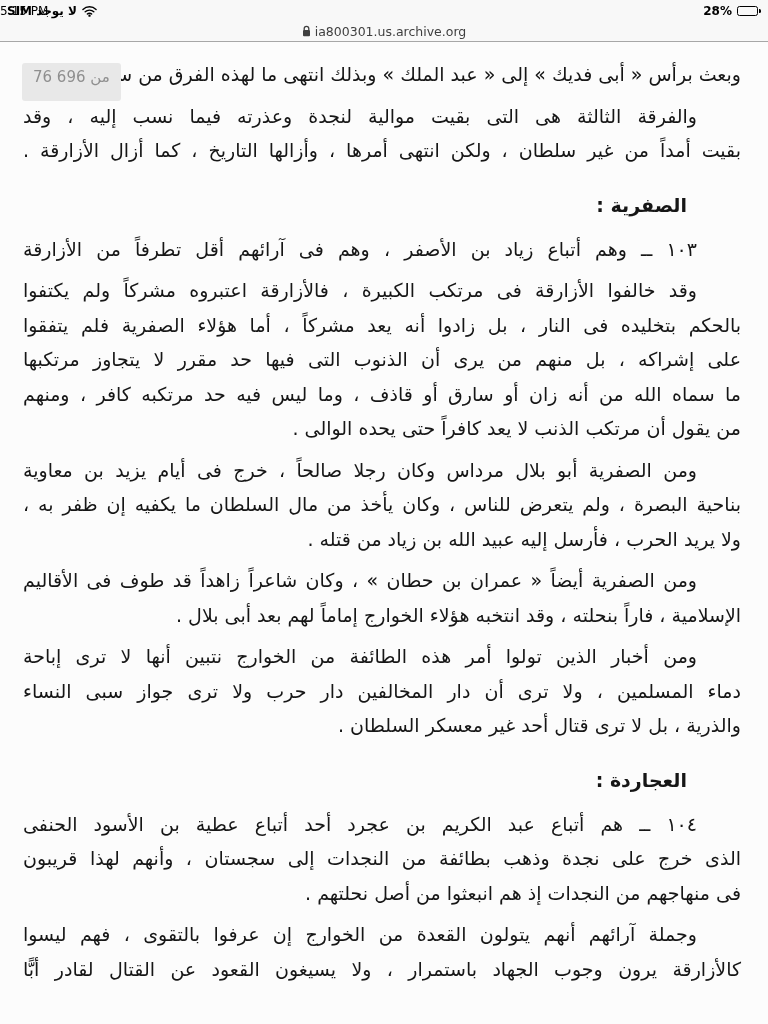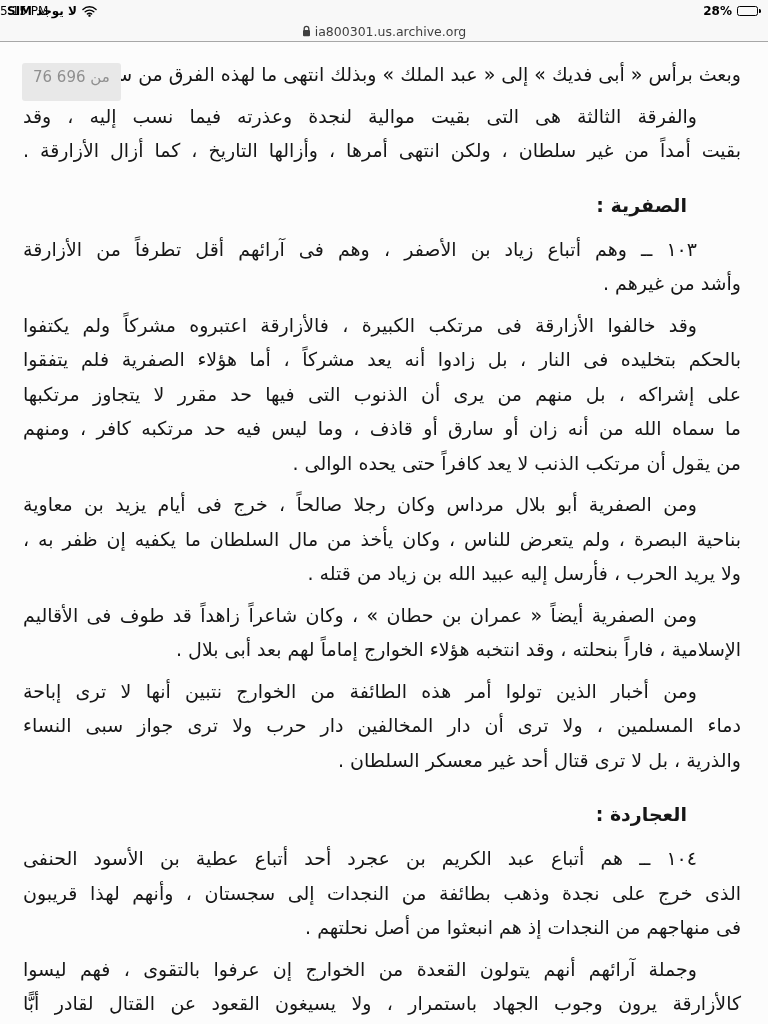--- a/index.html
+++ b/index.html
@@ -133,21 +133,20 @@
       <div class="para">
         <div class="line short">وبعث برأس « أبى فديك » إلى « عبد الملك » وبذلك انتهى ما لهذه الفرق من سلطان .</div>
       </div>
       <div class="para">
         <div class="line first">والفرقة الثالثة هى التى بقيت موالية لنجدة وعذرته فيما نسب إليه ، وقد</div>
         <div class="line">بقيت أمداً من غير سلطان ، ولكن انتهى أمرها ، وأزالها التاريخ ، كما أزال الأزارقة .</div>
       </div>
       <div class="heading">الصفرية :</div>
       <div class="para">
         <div class="line first">١٠٣ ــ وهم أتباع زياد بن الأصفر ، وهم فى آرائهم أقل تطرفاً من الأزارقة</div>
-        <div class="line short">وأشد من غيرهم .</div>
       </div>
       <div class="para">
         <div class="line first">وقد خالفوا الأزارقة فى مرتكب الكبيرة ، فالأزارقة اعتبروه مشركاً ولم يكتفوا</div>
         <div class="line">بالحكم بتخليده فى النار ، بل زادوا أنه يعد مشركاً ، أما هؤلاء الصفرية فلم يتفقوا</div>
         <div class="line">على إشراكه ، بل منهم من يرى أن الذنوب التى فيها حد مقرر لا يتجاوز مرتكبها</div>
         <div class="line">ما سماه الله من أنه زان أو سارق أو قاذف ، وما ليس فيه حد مرتكبه كافر ، ومنهم</div>
         <div class="line short">من يقول أن مرتكب الذنب لا يعد كافراً حتى يحده الوالى .</div>
       </div>
       <div class="para">
         <div class="line first">ومن الصفرية أبو بلال مرداس وكان رجلا صالحاً ، خرج فى أيام يزيد بن معاوية</div>

